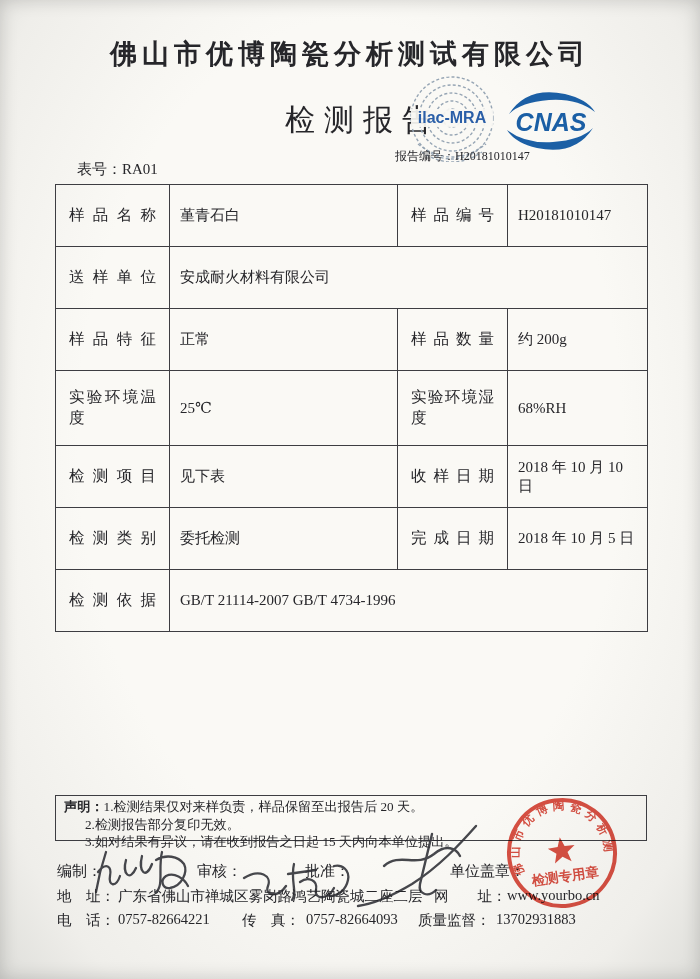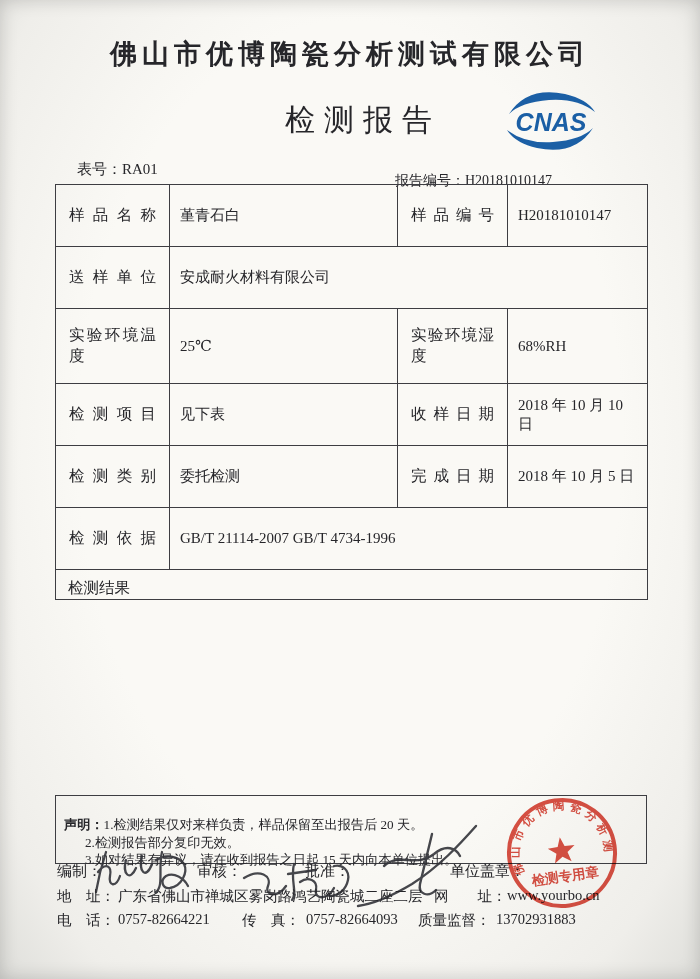--- a/index.html
+++ b/index.html
@@ -13,31 +13,31 @@
     text-decoration:underline;
   }
   .company-title{position:absolute;top:36px;left:0;width:100%;text-align:center;
     font-size:27px;font-weight:bold;letter-spacing:5px;white-space:nowrap;}
   .report-title{position:absolute;top:100px;left:285px;font-size:30px;letter-spacing:9px;white-space:nowrap;}
   .ilac-logo{position:absolute;left:408px;top:74px;}
   .cnas-logo{position:absolute;left:503px;top:90px;}
   .cnas-textblock{position:absolute;left:601px;top:84px;font-family:"Liberation Sans","DejaVu Sans",sans-serif;
     font-weight:bold;font-size:10px;line-height:13px;color:#1c57a5;}
   .form-no{position:absolute;left:57px;top:160px;font-size:15px;margin-left:20px;}
-  .report-no{position:absolute;left:395px;top:172px;font-size:14px;}
+  .report-no{position:absolute;left:395px;top:148px;font-size:12px;}
 
   table.info{position:absolute;left:55px;top:184px;width:592px;border-collapse:collapse;table-layout:fixed;}
   table.info td{border:1.6px solid #3d3d42;font-size:15px;height:29px;overflow:hidden;}
   table.info td.lbl{text-align:justify;text-align-last:justify;padding:16px 13px;font-size:15.5px;}
   table.info td.val{padding:6px 10px;}
   td.results-cell{height:384px;padding:0;position:relative;vertical-align:top;}
   .results-label{position:absolute;top:8px;left:12px;font-size:15.5px;}
 
-  .statement-box{position:absolute;left:55px;top:795px;width:592px;height:69px;border:1.7px solid #3d3d42;
-    box-sizing:border-box;padding:20px 8px;font-size:13.2px;line-height:17.6px;background:transparent;}
+  .statement-box{position:absolute;left:55px;top:795px;width:592px;height:46px;border:1.7px solid #3d3d42;
+    box-sizing:border-box;padding:2px 8px;font-size:13.2px;line-height:17.6px;background:transparent;}
   .st-line{white-space:nowrap;}
   .st-line .st-label{font-weight:bold;}
   .st-indent{margin-left:21px;}
 
   .sig-row{position:absolute;top:862px;left:0;width:700px;font-size:15px;}
   .sig-row .lab{position:absolute;white-space:nowrap;}
   .addr-row,.phone-row{position:absolute;left:0;width:700px;font-size:14.5px;}
   .addr-row{top:887px;} .phone-row{top:911px;}
   .addr-row span,.phone-row span{position:absolute;white-space:nowrap;}
 
@@ -47,20 +47,35 @@
 </style>
 </head>
 <body>
 
 <div class="page">
 
   <div class="company-title">佛山市优博陶瓷分析测试有限公司</div>
 
   <div class="report-title">检测报告</div>
 
+  <div class="ilac-logo">
+    <svg width="88" height="88" viewBox="0 0 88 88">
+      <g fill="none" stroke="#96a5b4" stroke-width="1.4" stroke-dasharray="3 2.2">
+        <circle cx="44" cy="44" r="41"></circle>
+        <circle cx="44" cy="44" r="33"></circle>
+        <circle cx="44" cy="44" r="25"></circle>
+        <circle cx="44" cy="44" r="17"></circle>
+        <circle cx="44" cy="44" r="9"></circle>
+        <path d="M10,70 Q44,96 78,70"></path>
+        <path d="M14,78 Q44,98 74,78"></path>
+      </g>
+      <rect x="3" y="35" width="82" height="18" fill="#f8f7f3" opacity="0.92"></rect>
+      <text x="44" y="49" text-anchor="middle" font-family="Liberation Sans, DejaVu Sans, sans-serif" font-size="16" font-weight="bold" fill="#2b5fa8">ilac-MRA</text>
+    </svg>
+  </div>
 
   <div class="cnas-logo">
     <svg width="96" height="62" viewBox="0 0 96 62">
       <path d="M6,24 Q24,-4 62,4 Q84,9 92,22 Q74,8 46,10 Q18,12 6,24 Z" fill="#1b5fa5"></path>
       <path d="M90,38 Q72,66 34,58 Q12,53 4,40 Q22,54 50,52 Q78,50 90,38 Z" fill="#1b5fa5"></path>
       <text x="48" y="41" text-anchor="middle" font-family="Liberation Sans, DejaVu Sans, sans-serif" font-size="25" font-weight="bold" font-style="italic" fill="#1b5fa5">CNAS</text>
     </svg>
   </div>
 
 
@@ -79,46 +94,46 @@
       <td class="lbl">样品名称</td>
       <td class="val">堇青石白</td>
       <td class="lbl">样品编号</td>
       <td class="val">H20181010147</td>
     </tr>
     <tr>
       <td class="lbl">送样单位</td>
       <td class="val" colspan="3">安成耐火材料有限公司</td>
     </tr>
     <tr>
+      <td class="lbl">样品特征</td>
+      <td class="val">正常</td>
+      <td class="lbl">样品数量</td>
+      <td class="val">约 200g</td>
+    </tr>
+    <tr>
       <td class="lbl">实验环境温度</td>
       <td class="val">25℃</td>
       <td class="lbl">实验环境湿度</td>
       <td class="val">68%RH</td>
     </tr>
     <tr>
       <td class="lbl">检测项目</td>
       <td class="val">见下表</td>
       <td class="lbl">收样日期</td>
       <td class="val">2018 年 10 月 10 日</td>
     </tr>
     <tr>
       <td class="lbl">检测类别</td>
       <td class="val">委托检测</td>
       <td class="lbl">完成日期</td>
       <td class="val">2018 年 10 月 5 日</td>
     </tr>
     <tr>
       <td class="lbl">检测依据</td>
       <td class="val" colspan="3">GB/T 21114-2007 GB/T 4734-1996</td>
-    </tr>
-    <tr>
-      <td class="results-cell" colspan="4">
-        <div class="results-label">检测结果</div>
-
-      </td>
     </tr>
   </tbody>
     </table>
 
   <div class="statement-box">
     <div class="st-line"><span class="st-label">声明：</span><span>1.检测结果仅对来样负责，样品保留至出报告后 20 天。</span></div>
     <div class="st-line st-indent">2.检测报告部分复印无效。</div>
     <div class="st-line st-indent">3.如对结果有异议，请在收到报告之日起 15 天内向本单位提出。</div>
   </div>
 

